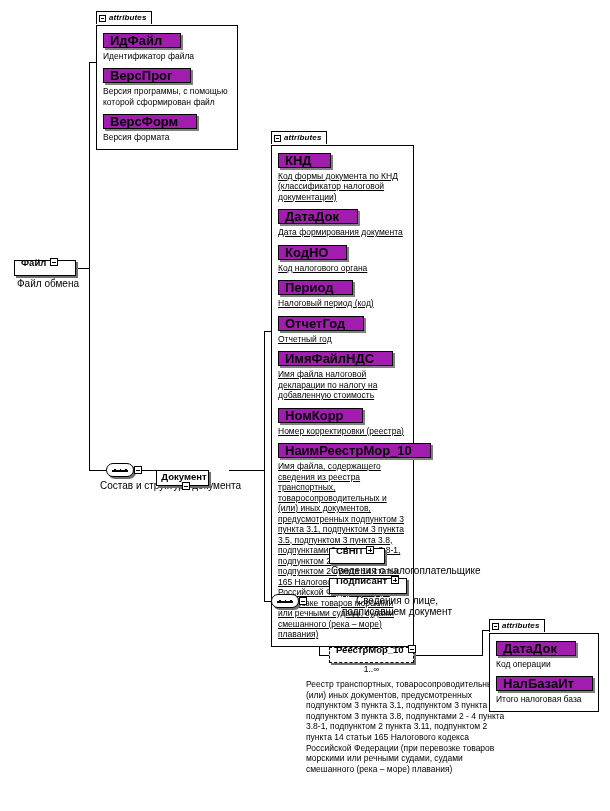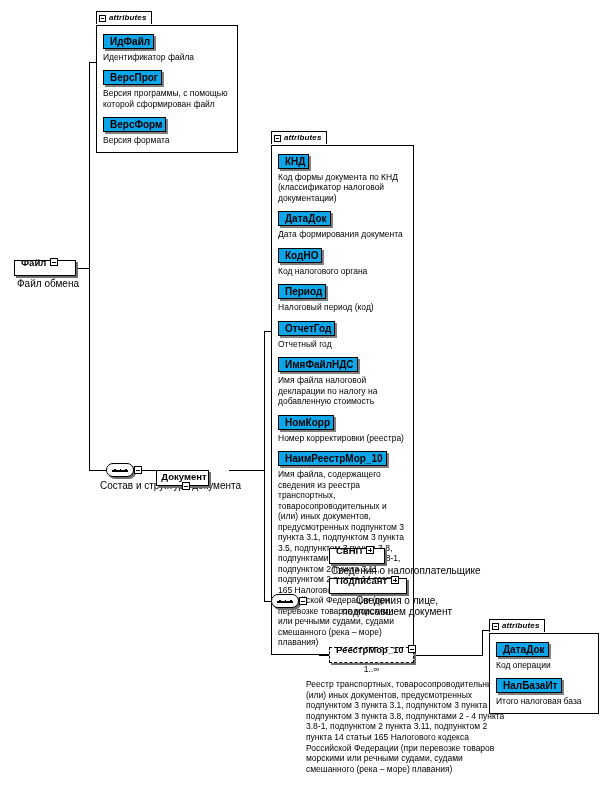--- a/index.html
+++ b/index.html
@@ -37,23 +37,23 @@
     height:1px;background:#000;
   }
   .attr-body{
     position:relative;box-sizing:border-box;border:1px solid #000;
     background:#fff;margin-top:-1px;padding:5px 6px 6px 6px;
   }
 
   
   .chip{
     display:inline-block;position:relative;
-    border:1.5px solid #000;background:#0ea5e9;
-    padding:1px 3px 1px 6px;
-    font-size:10px;font-weight:bold;line-height:11px;
+    border:1.5px solid #000;background:#a21caf;
+    padding:1px 18px 1px 6px;
+    font-size:13px;font-weight:bold;line-height:11px;
     margin-bottom:3px;
     box-shadow:2px 2px 0 0 #808080;
   }
   .desc{
     font-size:8.5px;line-height:10.5px;margin:0 0 5px 0;
   }
   .desc.last{margin-bottom:0;}
 
   
   .elem{
@@ -171,21 +171,21 @@
     <span class="name">Документ</span>
     <span class="ebtn"></span>
   </div>
   <div class="elabel" style="left:100px;top:481px;width:165px;text-align:left;">Состав и структура документа</div>
 
   <div class="attrbox" style="left:271px;top:123px;width:143px;">
     <div class="attr-tab">
       <span class="minus"></span>
       <span class="txt">attributes</span>
     </div>
-    <div class="attr-body" style="width:143px;">
+    <div class="attr-body" style="width:143px;text-decoration:underline;">
       <span class="chip">КНД</span>
       <div class="desc">Код формы документа по КНД (классификатор налоговой документации)</div>
       <span class="chip">ДатаДок</span>
       <div class="desc">Дата формирования документа</div>
       <span class="chip">КодНО</span>
       <div class="desc">Код налогового органа</div>
       <span class="chip">Период</span>
       <div class="desc">Налоговый период (код)</div>
       <span class="chip">ОтчетГод</span>
       <div class="desc">Отчетный год</div>

